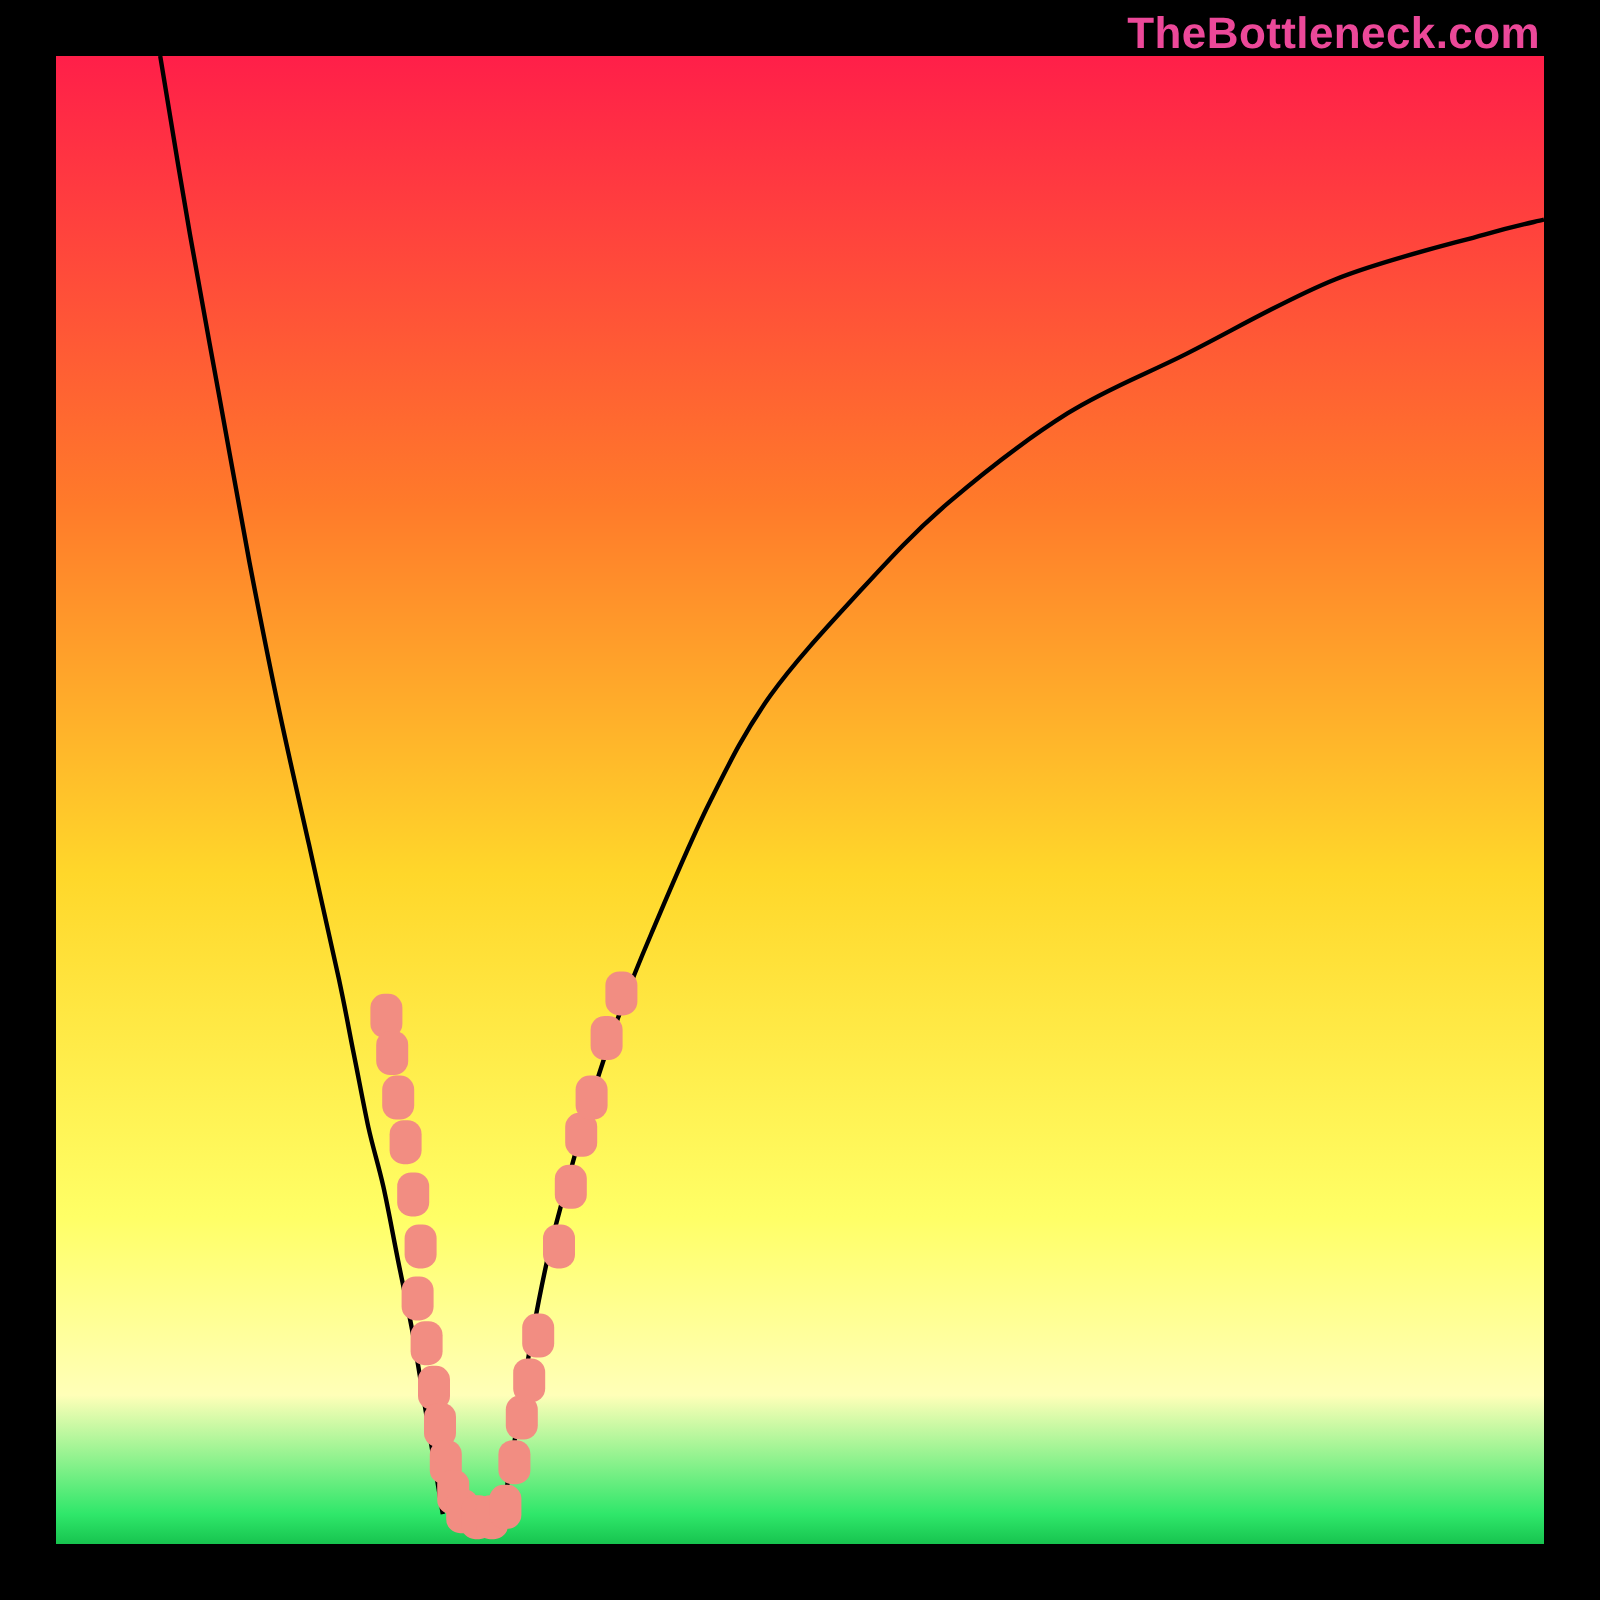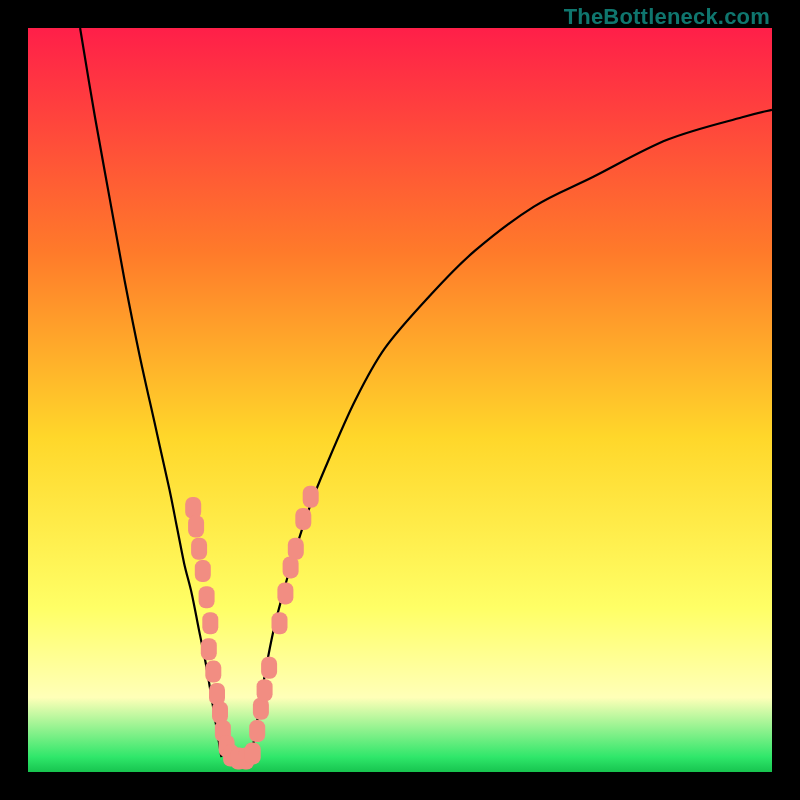--- a/index.html
+++ b/index.html
@@ -25,21 +25,21 @@
     width: 744px;
     height: 744px;
     
   }
   .attribution {
     position: absolute;
     top: 4px;
     right: 30px;
     font-size: 22px;
     font-weight: 600;
-    color: #0f766e;
+    color: #ec4899;
     font-family: Arial, sans-serif;
     letter-spacing: 0.2px;
   }
   svg {
     display: block;
   }
 </style>
 </head>
 <body>
 

